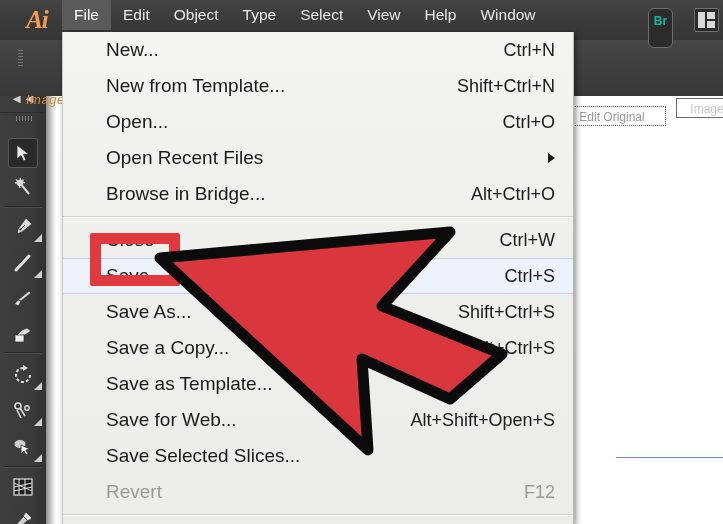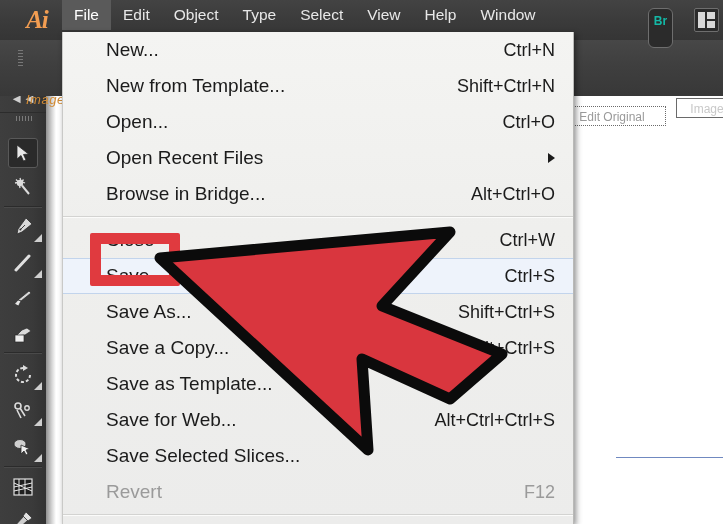--- a/index.html
+++ b/index.html
@@ -468,21 +468,21 @@
     <div class="row">
       <span class="lbl">Save a Copy...</span>
       <span class="acc">Alt+Ctrl+S</span>
     </div>
     <div class="row">
       <span class="lbl">Save as Template...</span>
       <span class="acc"></span>
     </div>
     <div class="row">
       <span class="lbl">Save for Web...</span>
-      <span class="acc">Alt+Ctrl+Ctrl+S</span>
+      <span class="acc">Alt+Shift+Open+S</span>
     </div>
     <div class="row">
       <span class="lbl">Save Selected Slices...</span>
       <span class="acc"></span>
     </div>
     <div class="row disabled">
       <span class="lbl">Revert</span>
       <span class="acc">F12</span>
     </div>
 

